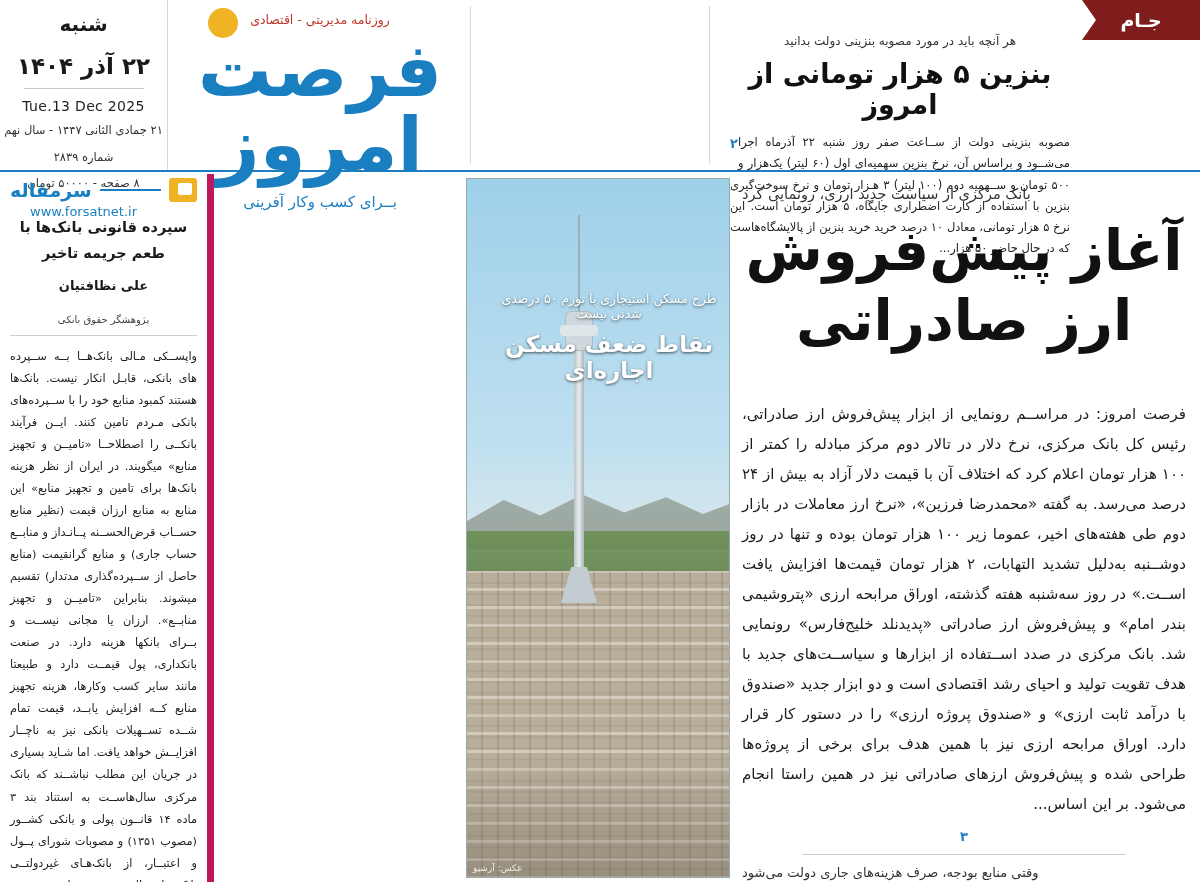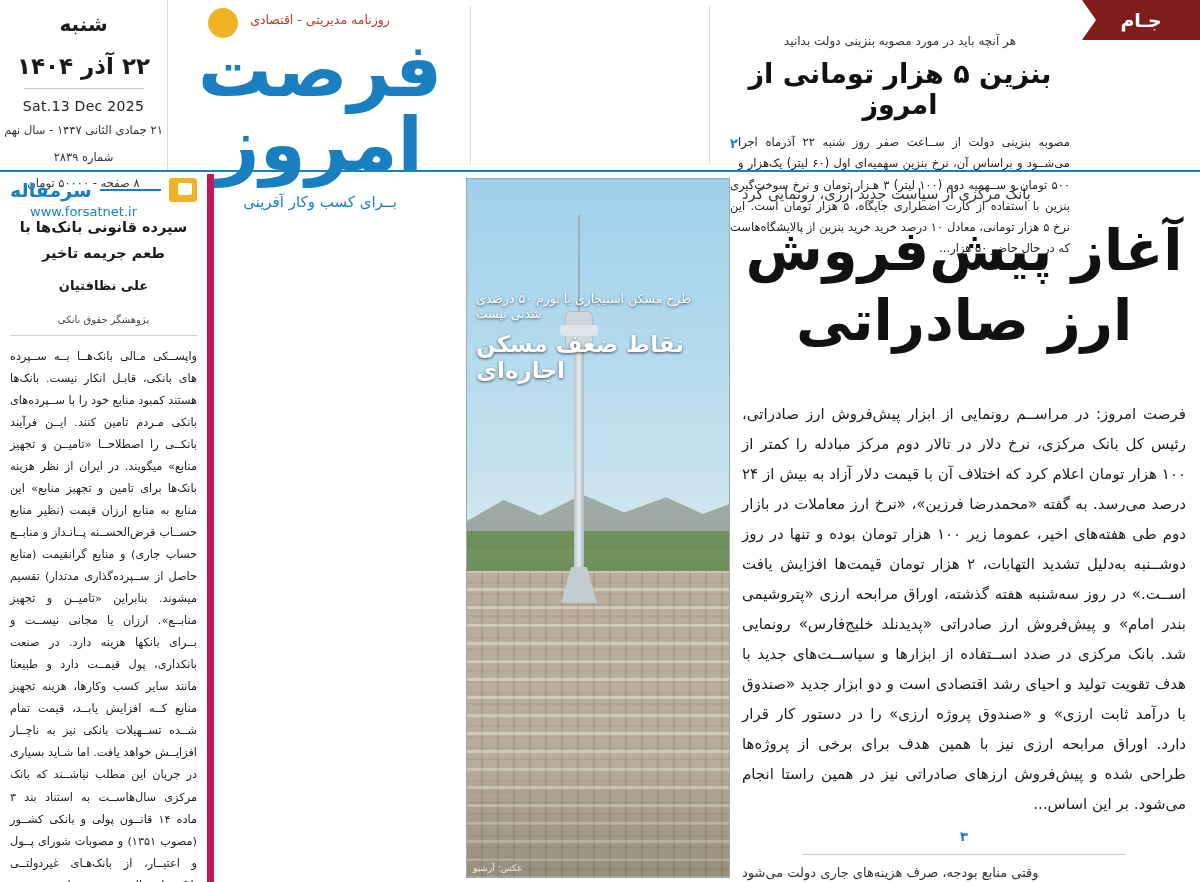--- a/index.html
+++ b/index.html
@@ -136,21 +136,21 @@
   .tower .spire { position:absolute; left:19px; top:0; width:2px; height:96px; background:#9bb0bb; }
   .tower .pod { position:absolute; left:6px; top:96px; width:28px; height:40px; background:#cfd8dc;
                 border-radius:6px; box-shadow:0 0 0 1px #b0bcc2 inset; }
   .tower .pod:after{ content:""; position:absolute; left:-5px; top:14px; width:38px; height:11px;
                 background:#dfe6e9; border-radius:4px;}
   .tower .shaft { position:absolute; left:15px; top:136px; width:10px; height:230px;
                 background:linear-gradient(90deg,#b9c3c7,#e6ecee,#aab5ba); }
   .tower .base { position:absolute; left:2px; top:352px; width:36px; height:36px;
                 background:#c3ccd0; clip-path:polygon(28% 0,72% 0,100% 100%,0 100%); }
   .cap-over {
-    position:absolute; right:13px; top:112px; width:240px; text-align:left; color:#fff;
+    position:absolute; right:0; top:112px; width:240px; text-align:center; color:#fff;
     text-shadow:0 1px 3px rgba(0,0,0,.65);
   }
   .cap-over .sub { font-size:12.5px; }
   .cap-over .main { font-size:23px; font-weight:bold; margin-top:10px; }
   .photo-credit { position:absolute; left:6px; bottom:4px; font-size:9px; color:#fff; opacity:.85; }
 
   
   .col-left { position:absolute; left:0; top:0; width:214px; height:708px; padding:4px 10px 0 10px;
               border-right:7px solid #be185d; }
   .edit-head { display:flex; align-items:center; gap:8px; }
@@ -192,21 +192,21 @@
       <div class="kicker">روزنامه مدیریتی - اقتصادی</div>
       <div class="logo-sun"></div>
       <div class="logo-title">فرصت امروز</div>
       <div class="logo-sub">بــرای کسب وکار آفرینی</div>
     </div>
 
     <div class="date-col">
       <div class="day">شنبه</div>
       <div class="date-fa">۲۲ آذر ۱۴۰۴</div>
       <div class="rule"></div>
-      <div class="date-en">Sat.13 Dec 2025</div>
+      <div class="date-en">Tue.13 Dec 2025</div>
       <div class="small">۲۱ جمادی الثانی ۱۴۴۷ - سال نهم</div>
       <div class="small">شماره ۲۸۳۹</div>
       <div class="small">۸ صفحه - ۵۰۰۰۰ تومان</div>
       <div class="web">www.forsatnet.ir</div>
     </div>
   </div>
 
   <div class="content">
 
     <div class="col-right">

